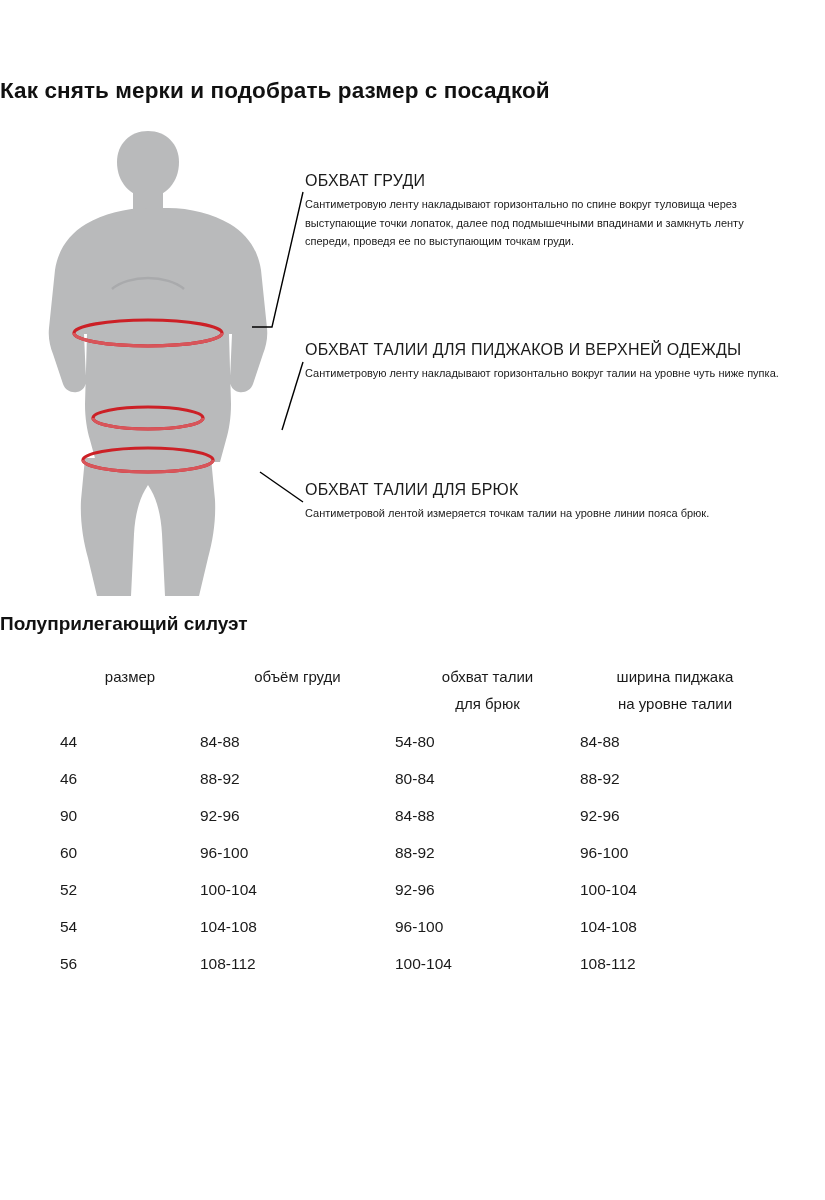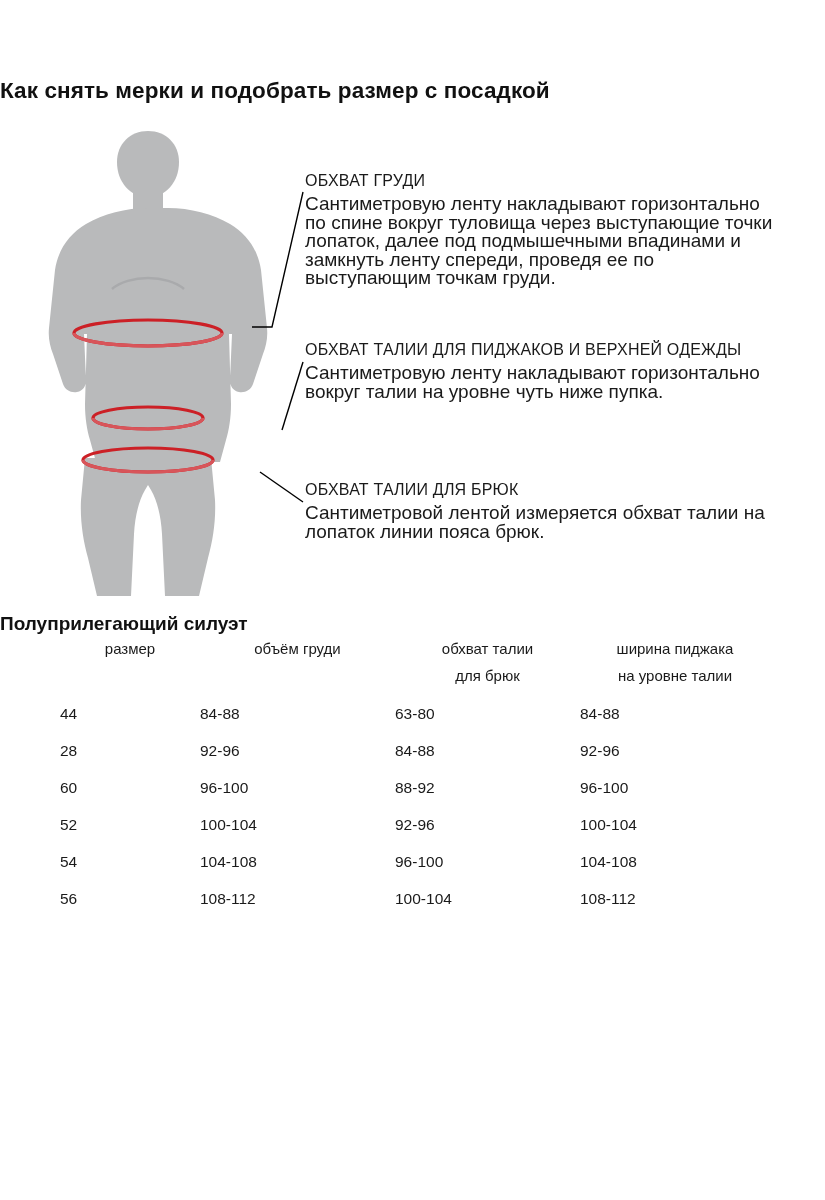--- a/index.html
+++ b/index.html
@@ -41,21 +41,21 @@
   .callout {
     position: absolute;
   }
   .callout-title {
     font-size: 16px;
     color: #1a1a1a;
     letter-spacing: 0.2px;
     white-space: nowrap;
   }
   .callout-body {
-    font-size: 19px;
+    font-size: 11px;
     line-height: 18.6px;
     color: #1a1a1a;
     margin-top: 5px;
   }
   #callout-chest  { left: 305px; top: 172px; width: 470px; }
   #callout-waist-jacket { left: 305px; top: 341px; width: 500px; }
   #callout-waist-trousers { left: 305px; top: 481px; width: 480px; }
 
   .leader {
     position: absolute;
@@ -68,21 +68,21 @@
     top: 613px;
     left: 0;
     width: 825px;
     text-align: left;
     font-size: 19px;
     font-weight: bold;
     color: #111111;
   }
   #size-table {
     position: absolute;
-    top: 640px;
+    top: 668px;
     left: 60px;
     width: 710px;
     border-collapse: collapse;
   }
   #size-table th {
     font-size: 15px;
     font-weight: normal;
     color: #1a1a1a;
     padding: 0;
     height: 26px;
@@ -195,21 +195,21 @@
   <div class="callout-body">Сантиметровую ленту накладывают горизонтально по спине вокруг туловища через выступающие точки лопаток, далее под подмышечными впадинами и замкнуть ленту спереди, проведя ее по выступающим точкам груди.</div>
 </div>
 
 <div class="callout" id="callout-waist-jacket">
   <div class="callout-title">ОБХВАТ ТАЛИИ ДЛЯ ПИДЖАКОВ И ВЕРХНЕЙ ОДЕЖДЫ</div>
   <div class="callout-body">Сантиметровую  ленту накладывают горизонтально вокруг талии на уровне чуть ниже пупка.</div>
 </div>
 
 <div class="callout" id="callout-waist-trousers">
   <div class="callout-title">ОБХВАТ ТАЛИИ ДЛЯ БРЮК</div>
-  <div class="callout-body">Сантиметровой лентой измеряется обхват талии на лопаток линии пояса брюк.</div>
+  <div class="callout-body">Сантиметровой лентой измеряется точкам талии на уровне линии пояса брюк.</div>
 </div>
 
 <div class="section-title">Полуприлегающий силуэт</div>
 
 <table id="size-table">
   <colgroup>
     <col class="c0">
       <col class="c1">
       <col class="c2">
       <col class="c3">
@@ -231,25 +231,31 @@
       <th>
         <span>ширина пиджака</span>
         <span class="sub">на уровне талии</span>
       </th>
     </tr>
   </thead>
   <tbody>
     <tr>
       <td>44</td>
       <td>84-88</td>
-      <td>63-80</td>
+      <td>54-80</td>
       <td>84-88</td>
     </tr>
     <tr>
-      <td>28</td>
+      <td>46</td>
+      <td>88-92</td>
+      <td>80-84</td>
+      <td>88-92</td>
+    </tr>
+    <tr>
+      <td>90</td>
       <td>92-96</td>
       <td>84-88</td>
       <td>92-96</td>
     </tr>
     <tr>
       <td>60</td>
       <td>96-100</td>
       <td>88-92</td>
       <td>96-100</td>
     </tr>

